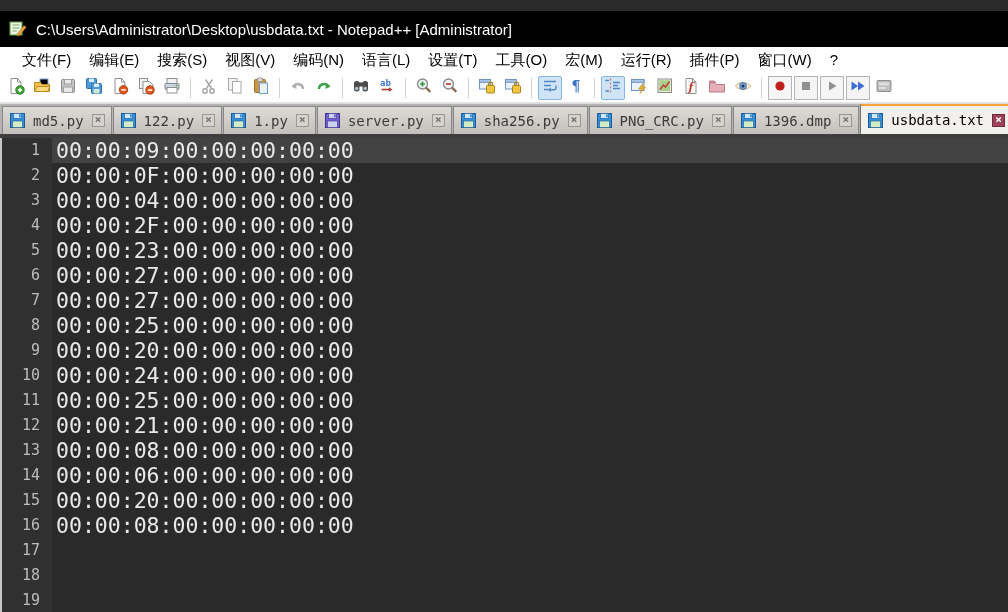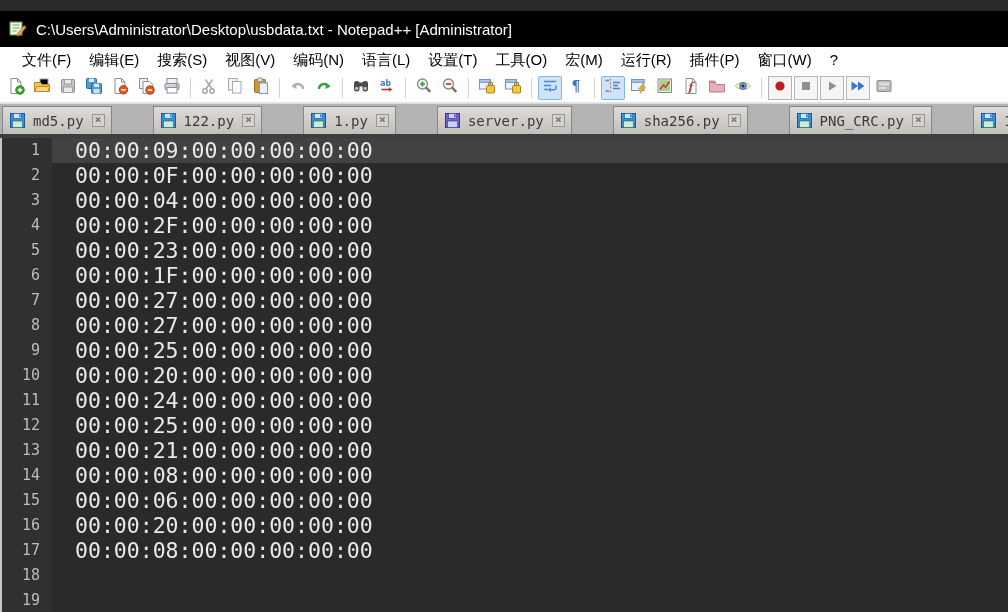--- a/index.html
+++ b/index.html
@@ -29,21 +29,21 @@
   .tb-btn {
     width:24px; height:24px; display:flex; justify-content:center;
     border:1px solid transparent; border-radius:2px; flex:0 0 auto;
   }
   .tb-btn.active { background:#cfe4f7; border-color:#86b6e2; }
   .tb-btn.framed { background:#f5f5f5; border-color:#b4b4b4; border-radius:0; }
   .tb-sep { width:1px; height:20px; background:#d2d2d2; margin:0 4px; flex:0 0 auto; }
   
   .tabbar {
     height:31px; background:#b3b3b3; display:flex; align-items:flex-end;
-    padding-left:2px; overflow:hidden; border-top:1px solid #dcdcdc;gap:40px;
+    padding-left:2px; overflow:hidden; border-top:1px solid #dcdcdc;
   }
   .tab {
     height:28px; display:flex; align-items:center; padding:0 6px;
     background:linear-gradient(#dedbd7,#c3c0bc);
     border:1px solid #868686; border-bottom:none; margin-right:1px;
     font-family:"DejaVu Sans Mono", monospace; font-size:14px; color:#3a3a3a;
     white-space:nowrap; flex:0 0 auto;
   }
   .tab.active {
     height:31px; background:#f2f0ec; color:#000;
@@ -62,21 +62,21 @@
     display:flex; height:485px; background:#2a2a2a; overflow:hidden;
     border-left:2px solid #c6c6c6;
   }
   .gutter { width:50px; background:#303030; flex:0 0 auto; }
   .gutter .num {
     height:25px; line-height:25px; text-align:right; padding-right:12px;
     color:#bdbdbd; font-family:"DejaVu Sans Mono", monospace; font-size:15px;
   }
   .code { flex:1; }
   .code .row {
-    height:25px; line-height:25px; padding-left:23px; white-space:pre;
+    height:25px; line-height:25px; padding-left:4px; white-space:pre;
     font-family:"DejaVu Sans Mono", monospace; font-size:21.5px; color:#e9e9e9;
   }
   .code .row.current { background:#424242; }
 </style>
 </head>
 <body>
 
 <div class="titlebar">
   <svg width="18" height="18" viewBox="0 0 18 18">
     <rect x="1" y="2" width="12" height="13" fill="#eaf5e2" stroke="#5a9e3a"></rect>
@@ -448,21 +448,20 @@
       <div class="num">18</div>
       <div class="num">19</div>
       <div class="num">20</div>
     </div>
   <div class="code">
       <div class="row current">00:00:09:00:00:00:00:00</div>
       <div class="row">00:00:0F:00:00:00:00:00</div>
       <div class="row">00:00:04:00:00:00:00:00</div>
       <div class="row">00:00:2F:00:00:00:00:00</div>
       <div class="row">00:00:23:00:00:00:00:00</div>
-      <div class="row">00:00:1F:00:00:00:00:00</div>
       <div class="row">00:00:27:00:00:00:00:00</div>
       <div class="row">00:00:27:00:00:00:00:00</div>
       <div class="row">00:00:25:00:00:00:00:00</div>
       <div class="row">00:00:20:00:00:00:00:00</div>
       <div class="row">00:00:24:00:00:00:00:00</div>
       <div class="row">00:00:25:00:00:00:00:00</div>
       <div class="row">00:00:21:00:00:00:00:00</div>
       <div class="row">00:00:08:00:00:00:00:00</div>
       <div class="row">00:00:06:00:00:00:00:00</div>
       <div class="row">00:00:20:00:00:00:00:00</div>

